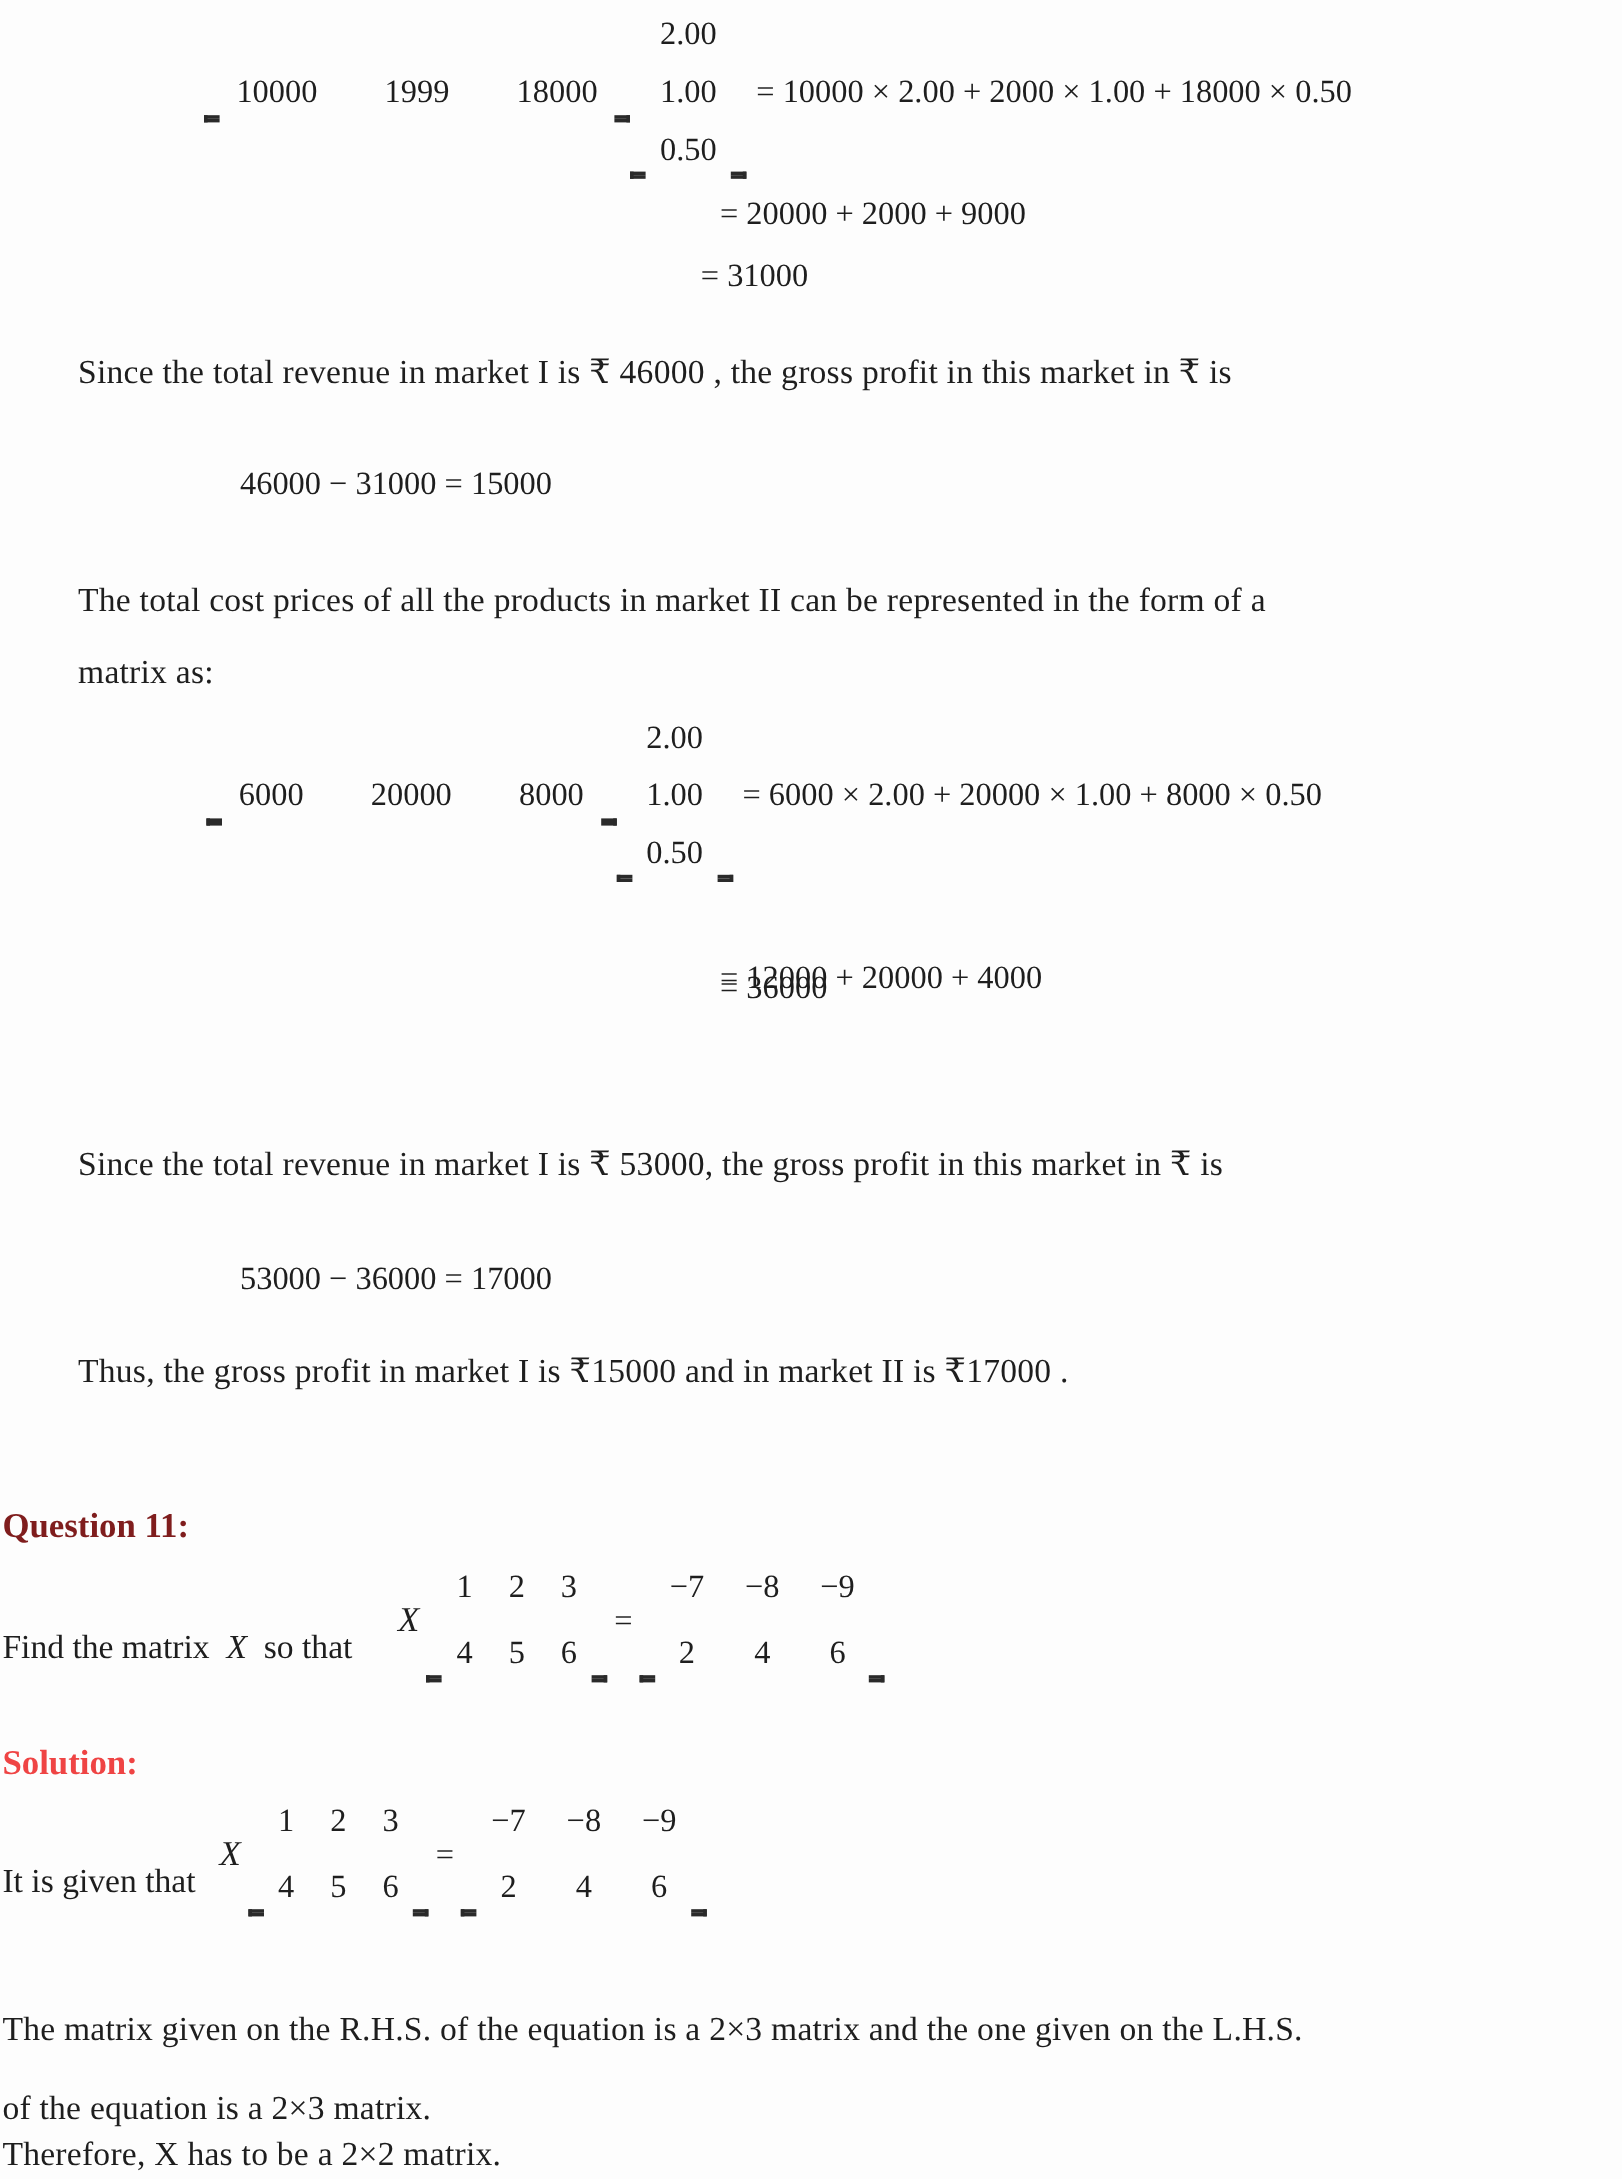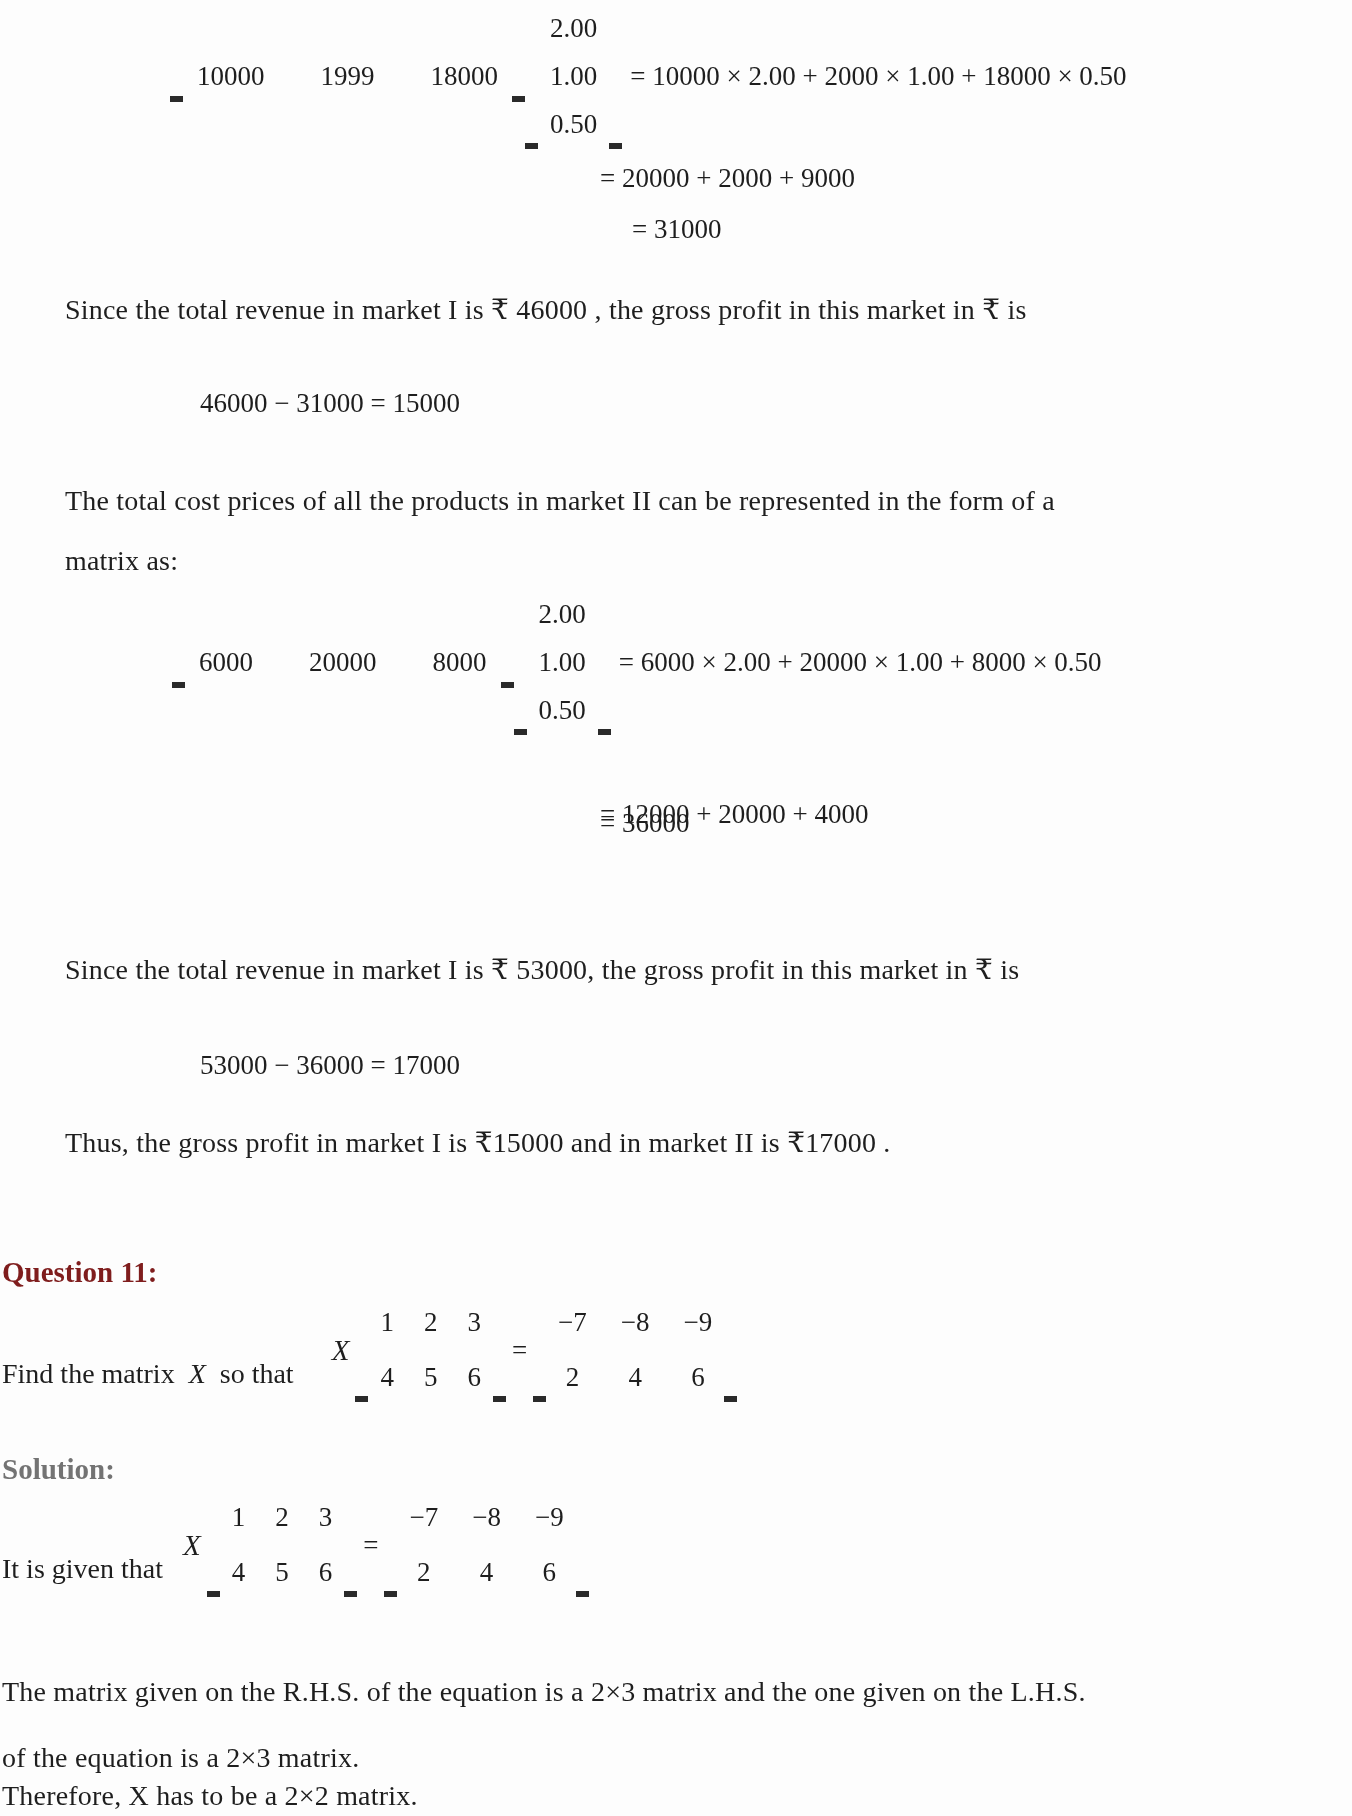--- a/index.html
+++ b/index.html
@@ -11,21 +11,21 @@
     position:relative;
     overflow:hidden;
   }
   .abs { position:absolute; }
   .para { font-size:28px; white-space:nowrap; letter-spacing:0.2px; }
   .math { font-size:27px; white-space:nowrap; }
   .sum  { font-size:27px; white-space:nowrap; }
 
   
   .q-head   { font-size:29px; font-weight:bold; color:#7f1d1d; }
-  .sol-head { font-size:29px; font-weight:bold; color:#737373; }
+  .sol-head { font-size:29px; font-weight:bold; color:#ef4444; }
 
   
   .mx { display:inline-flex; align-items:flex-end; }
   .mx .bl, .mx .br { width:10px; border:3px solid #2a2a2a; }
   .mx .bl { border-right:none; }
   .mx .br { border-left:none; }
   .mx .cg { display:grid; align-items:center; justify-items:center; font-size:27px; }
   .cg.r1c3 { grid-auto-flow:column; column-gap:56px; padding:10px 14px; }
   .cg.c1r3 { grid-auto-flow:row;    row-gap:17px;    padding:9px 12px; }
   .cg.r2c3 { grid-template-columns:auto auto auto; column-gap:30px; row-gap:24px; padding:9px 12px; }
@@ -58,21 +58,21 @@
       <span>2.00</span>
       <span>1.00</span>
       <span>0.50</span>
     </span>
     <span class="br"></span>
   </span>
   <span class="math" style="margin-left:8px;">= 10000 × 2.00 + 2000 × 1.00 + 18000 × 0.50</span>
 </div>
 
 <div class="abs sum" style="top:163px; left:600px;">= 20000 + 2000 + 9000</div>
-<div class="abs sum" style="top:214px; left:632px;">= 31000</div>
+<div class="abs sum" style="top:214px; left:584px;">= 31000</div>
 
 <div class="abs para" style="top:293px; left:65px;">Since the total revenue in market I is ₹ 46000 , the gross profit in this market in ₹ is</div>
 
 <div class="abs math" style="top:388px; left:200px;">46000 − 31000 = 15000</div>
 
 <div class="abs para twoline" style="top:462px; left:65px; line-height:42px;">
   <span class="line">The total cost prices of all the products in market II can be represented in the form of a</span>
   <span class="line">matrix as:</span>
 </div>
 

